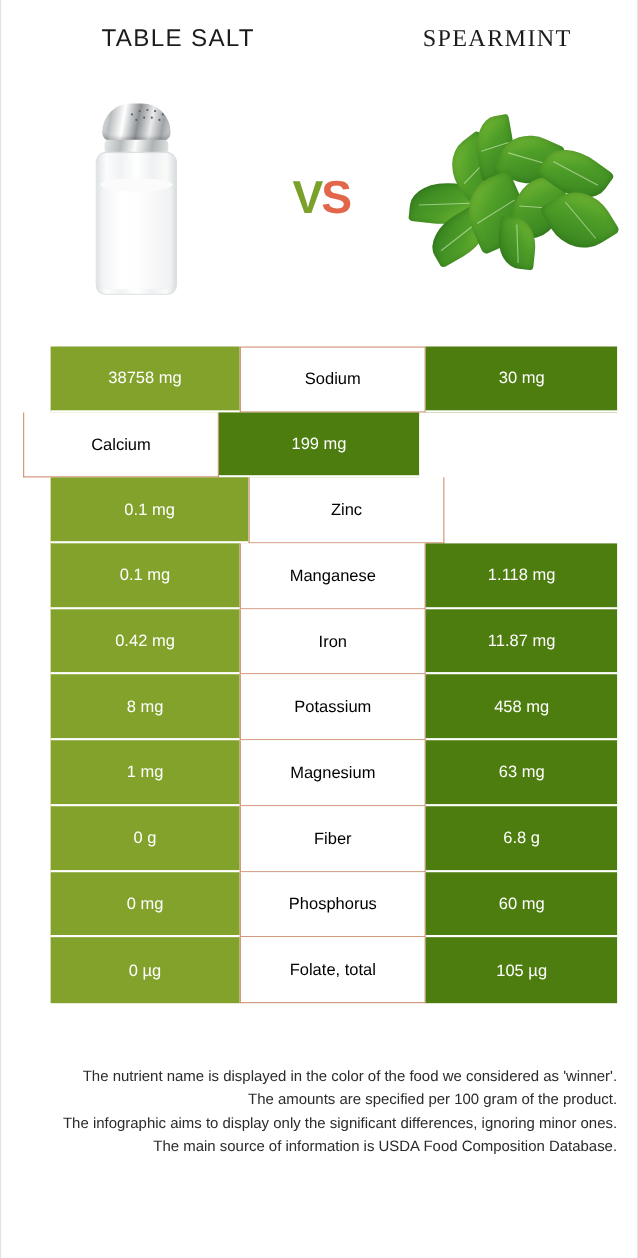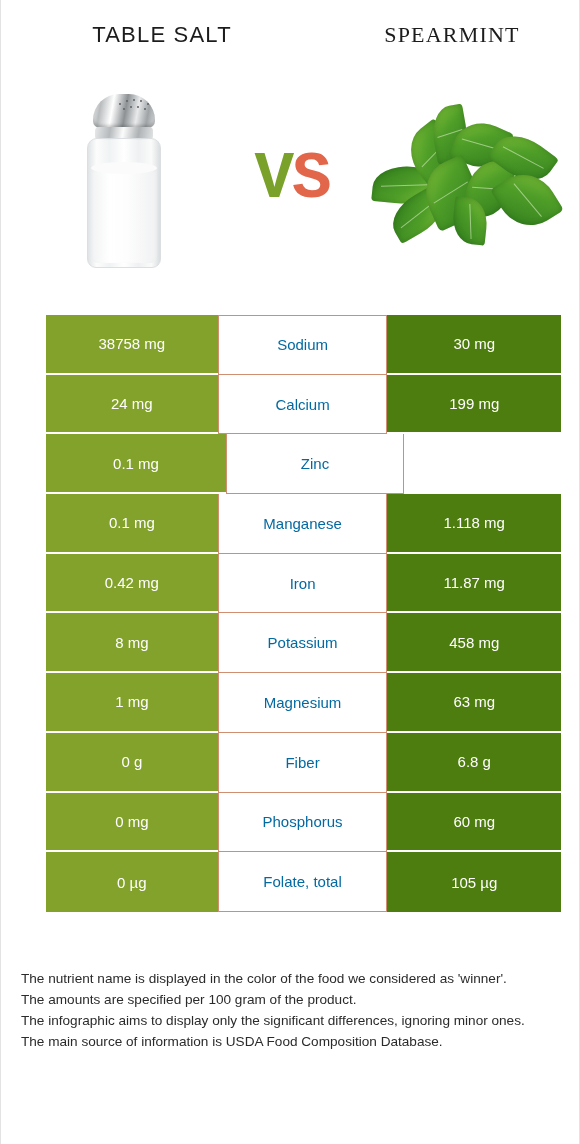--- a/index.html
+++ b/index.html
@@ -61,24 +61,24 @@
   .hero-right { left: 360px; width: 210px; }
 
   .vs-wrap {
     position: absolute;
     left: 231px;
     top: 52px;
     width: 120px;
     height: 100px;
     text-align: center;
     line-height: 100px;
-    font-size: 66px;
+    font-size: 42px;
     font-weight: 700;
     letter-spacing: -2px;
-    font-family: Liberation Mono, monospace;
+    font-family: Liberation Sans, sans-serif;
   }
   .vs-v { color: #7aa22b; }
   .vs-s { color: #e2674a; }
 
   
   .shaker {
     position: absolute;
     left: 50%;
     top: 16px;
     transform: translateX(-50%);
@@ -216,29 +216,29 @@
   }
   .row:first-child .cell-mid { border-top: 1px solid #d08f72; }
   .cell-right {
     width: 182px;
     background: #4d7c0f;
     color: #ffffff;
     border-bottom: 2px solid #ffffff;
   }
   .row:last-child .cell-left,
   .row:last-child .cell-right { border-bottom: none; }
-  .mid-winner-right { color: #0369a1; }
+  .mid-winner-right { color: #000000; }
 
   
   .footer {
     position: absolute;
     left: 20px;
     top: 968px;
     width: 540px;
-    text-align: left;
+    text-align: right;
     font-size: 13.6px;
     line-height: 21px;
     color: #2b2b2b;
     font-family: "Liberation Sans", sans-serif;
   }
   .footer p { margin: 0; }
 </style>
 </head>
 <body>
 
@@ -294,21 +294,20 @@
 
   </div>
 
   <div class="table">
       <div class="row">
         <div class="cell cell-left">38758 mg</div>
         <div class="cell cell-mid mid-winner-right">Sodium</div>
         <div class="cell cell-right">30 mg</div>
       </div>
       <div class="row">
-        <div class="cell cell-left">24 mg</div>
         <div class="cell cell-mid mid-winner-right">Calcium</div>
         <div class="cell cell-right">199 mg</div>
       </div>
       <div class="row">
         <div class="cell cell-left">0.1 mg</div>
         <div class="cell cell-mid mid-winner-right">Zinc</div>
       </div>
       <div class="row">
         <div class="cell cell-left">0.1 mg</div>
         <div class="cell cell-mid mid-winner-right">Manganese</div>

